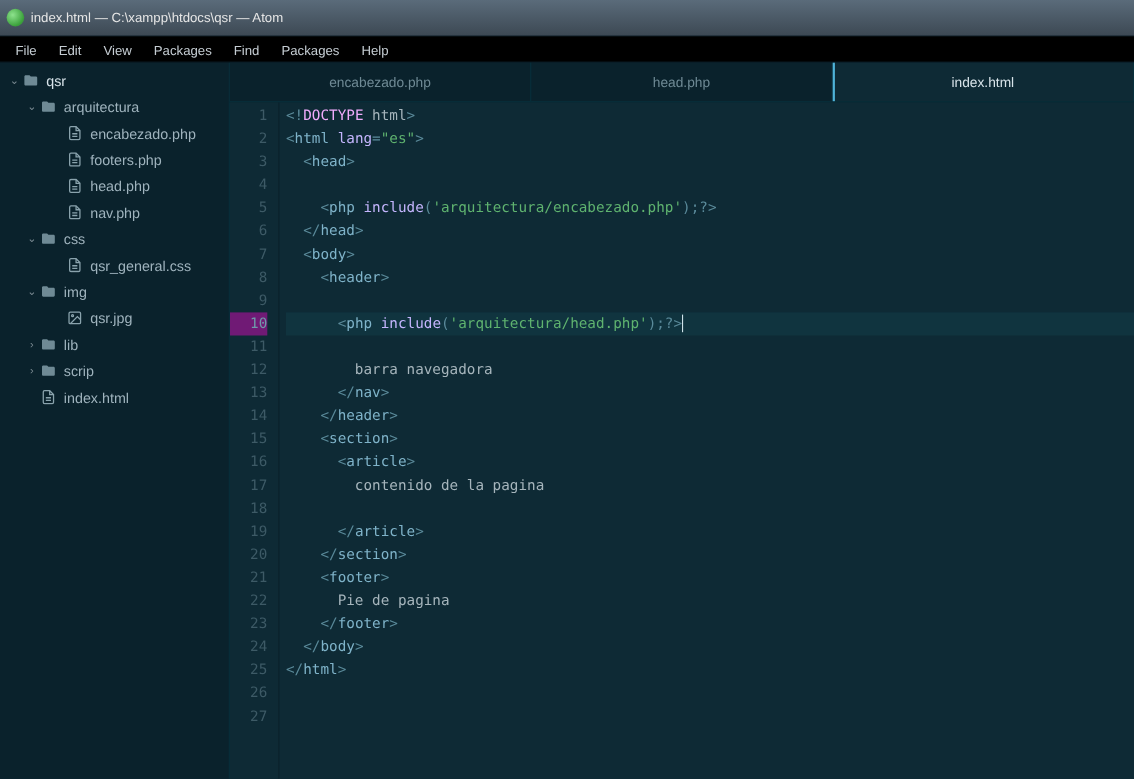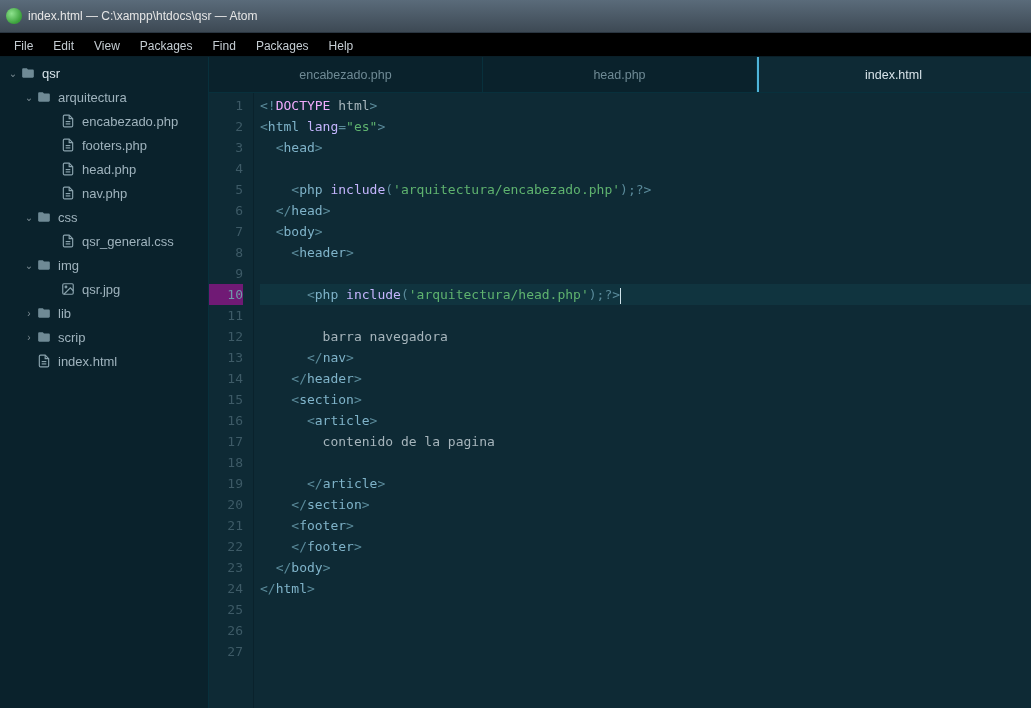--- a/index.html
+++ b/index.html
@@ -260,20 +260,21 @@
           <div class="line"><span class="c-txt">        barra navegadora</span></div>
           <div class="line"><span class="c-txt">      </span><span class="c-punc">&lt;/</span><span class="c-kw">nav</span><span class="c-punc">&gt;</span></div>
           <div class="line"><span class="c-txt">    </span><span class="c-punc">&lt;/</span><span class="c-kw">header</span><span class="c-punc">&gt;</span></div>
           <div class="line"><span class="c-txt">    </span><span class="c-punc">&lt;</span><span class="c-kw">section</span><span class="c-punc">&gt;</span></div>
           <div class="line"><span class="c-txt">      </span><span class="c-punc">&lt;</span><span class="c-kw">article</span><span class="c-punc">&gt;</span></div>
           <div class="line"><span class="c-txt">        contenido de la pagina</span></div>
           <div class="line"></div>
           <div class="line"><span class="c-txt">      </span><span class="c-punc">&lt;/</span><span class="c-kw">article</span><span class="c-punc">&gt;</span></div>
           <div class="line"><span class="c-txt">    </span><span class="c-punc">&lt;/</span><span class="c-kw">section</span><span class="c-punc">&gt;</span></div>
           <div class="line"><span class="c-txt">    </span><span class="c-punc">&lt;</span><span class="c-kw">footer</span><span class="c-punc">&gt;</span></div>
+          <div class="line"><span class="c-txt">      Pie de pagina</span></div>
           <div class="line"><span class="c-txt">    </span><span class="c-punc">&lt;/</span><span class="c-kw">footer</span><span class="c-punc">&gt;</span></div>
           <div class="line"><span class="c-txt">  </span><span class="c-punc">&lt;/</span><span class="c-kw">body</span><span class="c-punc">&gt;</span></div>
           <div class="line"><span class="c-punc">&lt;/</span><span class="c-kw">html</span><span class="c-punc">&gt;</span></div>
           <div class="line"></div>
         </div>
     </div>
   </div>
 </div>
 
 </body></html>

